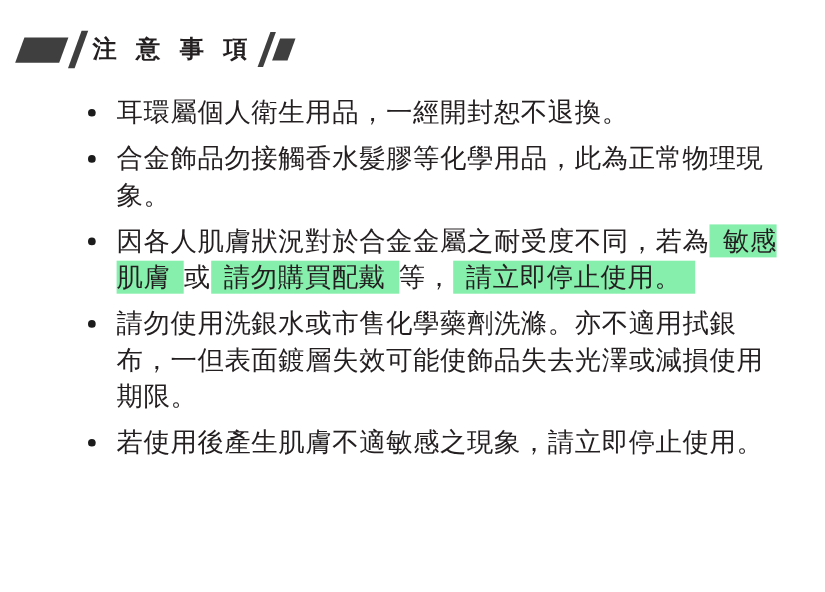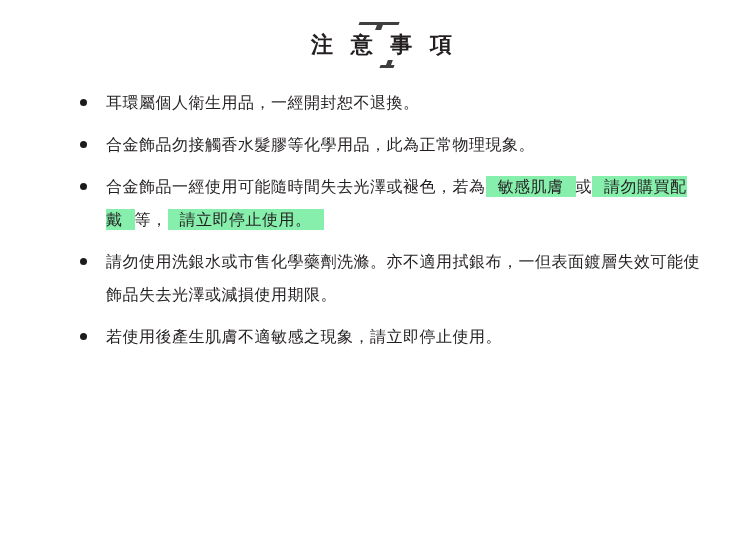--- a/index.html
+++ b/index.html
@@ -24,21 +24,20 @@
   }
 
   
   .header {
     position: relative;
     margin-top: 22px;
     margin-left: 18px;
     height: 46px;
     display: flex;
     align-items: center;
-    flex-direction: column;
   }
   .header-bar-left {
     width: 40px;
     height: 23px;
     background: #3f3f3f;
     transform: skewX(-20deg);
     margin-right: 10px;
   }
   .header-slash {
     width: 6px;
@@ -70,21 +69,21 @@
   }
 
   
   .notes {
     margin: 18px 0 0 0;
     padding: 0 36px 0 80px;
     list-style: none;
   }
   .note-item {
     position: relative;
-    font-size: 16px;
+    font-size: 24px;
     line-height: 33px;
     margin-bottom: 9px;
     letter-spacing: 0.5px;
     padding-left: 26px;
     color: #231f20;
   }
   .note-item .bullet {
     position: absolute;
     left: 0;
     top: 13px;
@@ -107,18 +106,18 @@
     <span class="header-bar-left"></span>
     <span class="header-slash"></span>
     <span class="header-title">注 意 事 項</span>
     <span class="header-slash-right"></span>
     <span class="header-bar-right"></span>
   </div>
 
   <ul class="notes" id="notes-list">
       <li class="note-item"><span class="bullet"></span><span>耳環屬個人衛生用品，一經開封恕不退換。</span></li>
       <li class="note-item"><span class="bullet"></span><span>合金飾品勿接觸香水髮膠等化學用品，此為正常物理現象。</span></li>
-      <li class="note-item"><span class="bullet"></span><span>合金飾品一經使用可能隨時間失去光澤或褪色，若為</span><span class="hl">敏感肌膚</span><span>或</span><span class="hl">請勿購買配戴</span><span>等，</span><span class="hl">請立即停止使用。</span></li>
+      <li class="note-item"><span class="bullet"></span><span>因各人肌膚狀況對於合金金屬之耐受度不同，若為</span><span class="hl">敏感肌膚</span><span>或</span><span class="hl">請勿購買配戴</span><span>等，</span><span class="hl">請立即停止使用。</span></li>
       <li class="note-item"><span class="bullet"></span><span>請勿使用洗銀水或市售化學藥劑洗滌。亦不適用拭銀布，一但表面鍍層失效可能使飾品失去光澤或減損使用期限。</span></li>
       <li class="note-item"><span class="bullet"></span><span>若使用後產生肌膚不適敏感之現象，請立即停止使用。</span></li>
     </ul>
 
 </div>
 
 </body></html>

